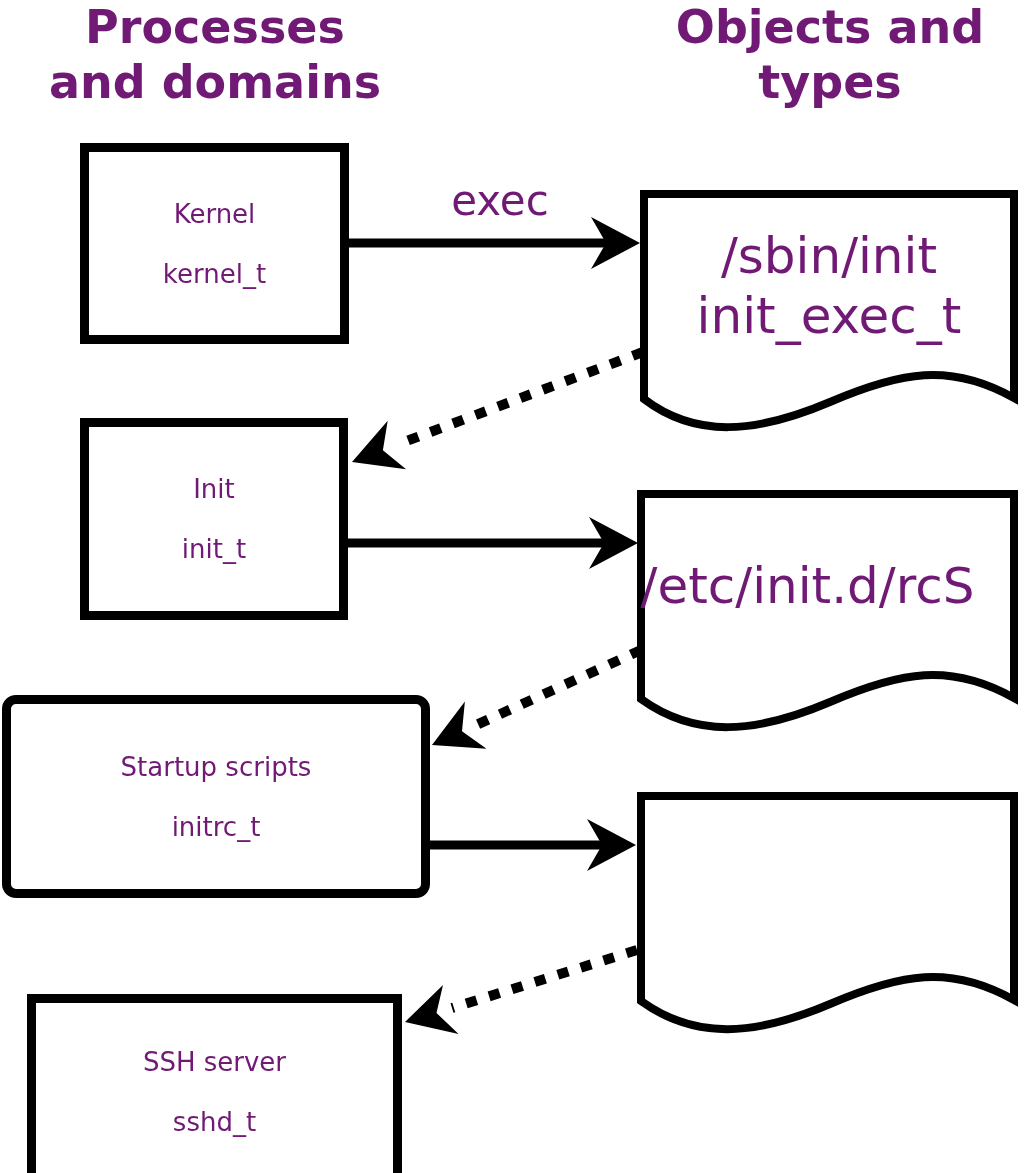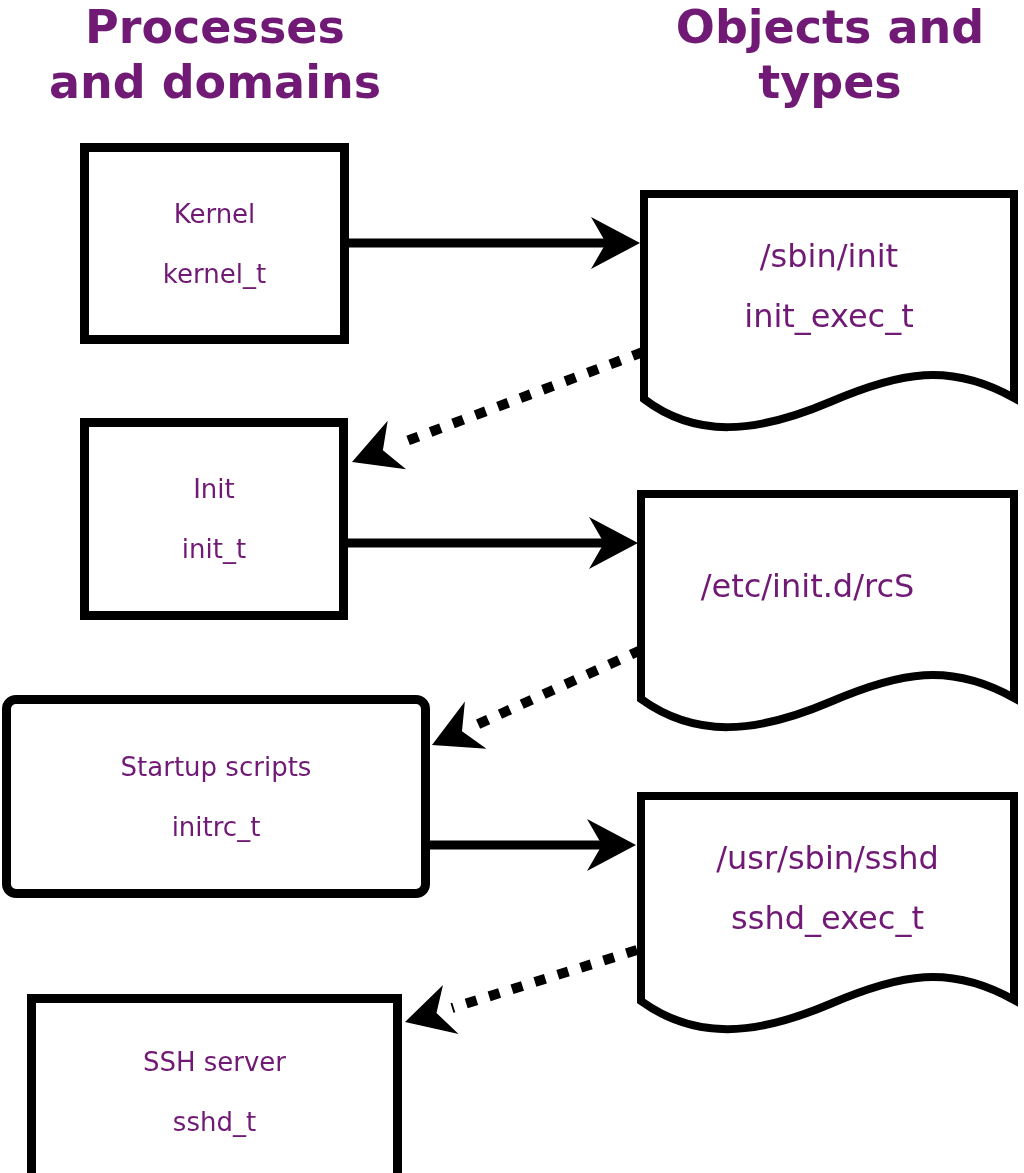--- a/index.html
+++ b/index.html
@@ -44,21 +44,21 @@
   .box-kernel  { left: 80px; top: 143px; width: 269px; height: 201px; }
   .box-init    { left: 80px; top: 418px; width: 268px; height: 202px; text-align: center; }
   .box-startup { left: 2px;  top: 695px; width: 428px; height: 203px; border-radius: 14px; }
   .box-ssh     { left: 27px; top: 994px; width: 375px; height: 196px; }
   .doc-label {
     position: absolute;
     display: flex;
     flex-direction: column;
     align-items: center;
     justify-content: center;
-    font-size: 32px;
+    font-size: 50px;
     line-height: 60px;
     text-align: center;
     white-space: nowrap;
   }
   .doc-label-1 { left: 644px; top: 196px; width: 370px; height: 180px; }
   .doc-label-2 { left: 621px; top: 496px; width: 373px; height: 180px; }
   .doc-label-3 { left: 641px; top: 798px; width: 373px; height: 180px; }
   .edge-label {
     position: absolute;
     left: 410px; top: 178px; width: 180px;
@@ -113,20 +113,21 @@
 
   <div class="header header-left">
     <div>Processes</div>
     <div>and domains</div>
   </div>
   <div class="header header-right">
     <div>Objects and</div>
     <div>types</div>
   </div>
 
+  <div class="edge-label">exec</div>
 
   <div class="process-box box-kernel">
     <div>Kernel</div>
     <div>kernel_t</div>
   </div>
   <div class="process-box box-init">
     <div>Init</div>
     <div>init_t</div>
   </div>
   <div class="process-box box-startup">
@@ -138,18 +139,14 @@
     <div>sshd_t</div>
   </div>
 
   <div class="doc-label doc-label-1">
     <div>/sbin/init</div>
     <div>init_exec_t</div>
   </div>
   <div class="doc-label doc-label-2">
     <div>/etc/init.d/rcS</div>
   </div>
-  <div class="doc-label doc-label-3">
-    <div>/usr/sbin/sshd</div>
-    <div>sshd_exec_t</div>
-  </div>
 
 </div>
 
 </body></html>

